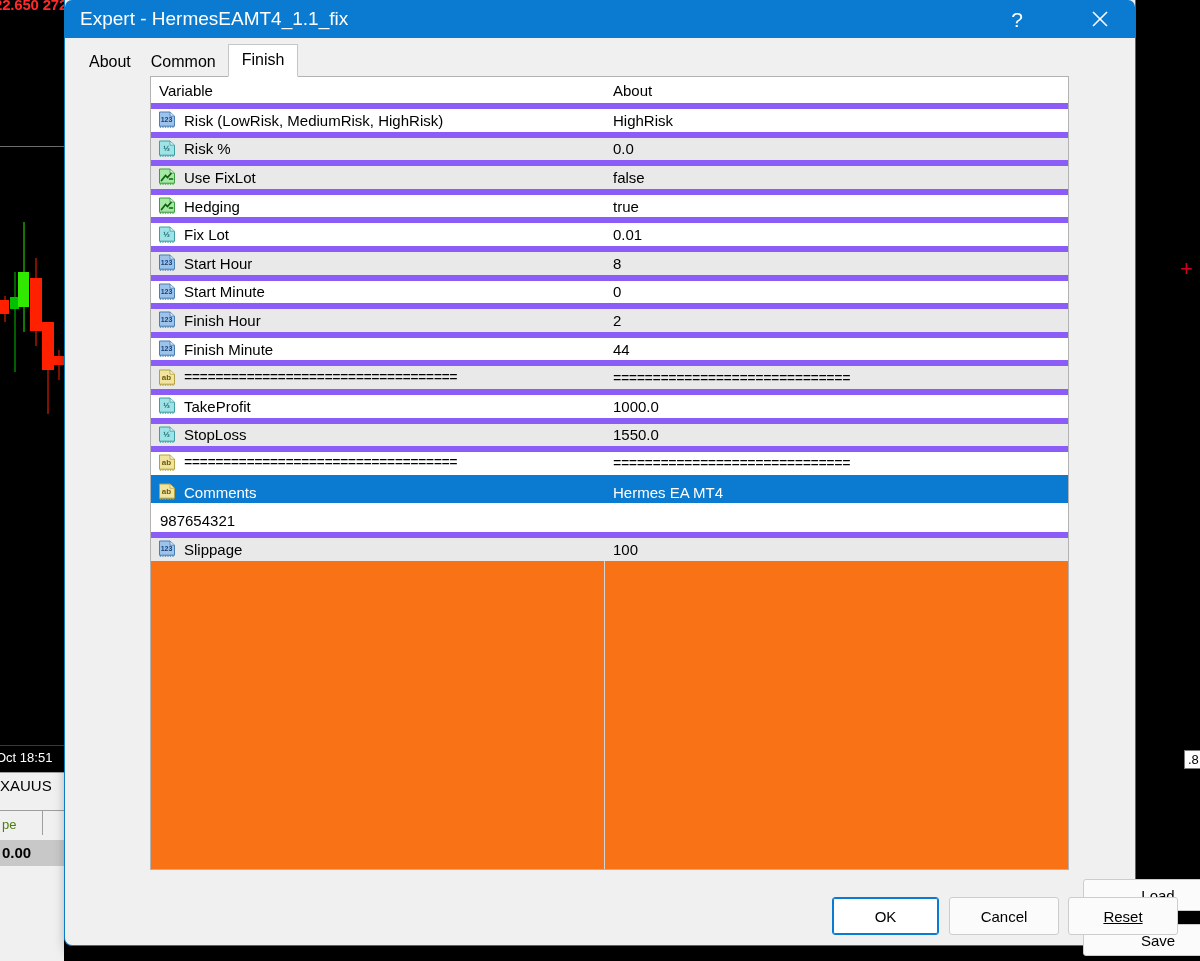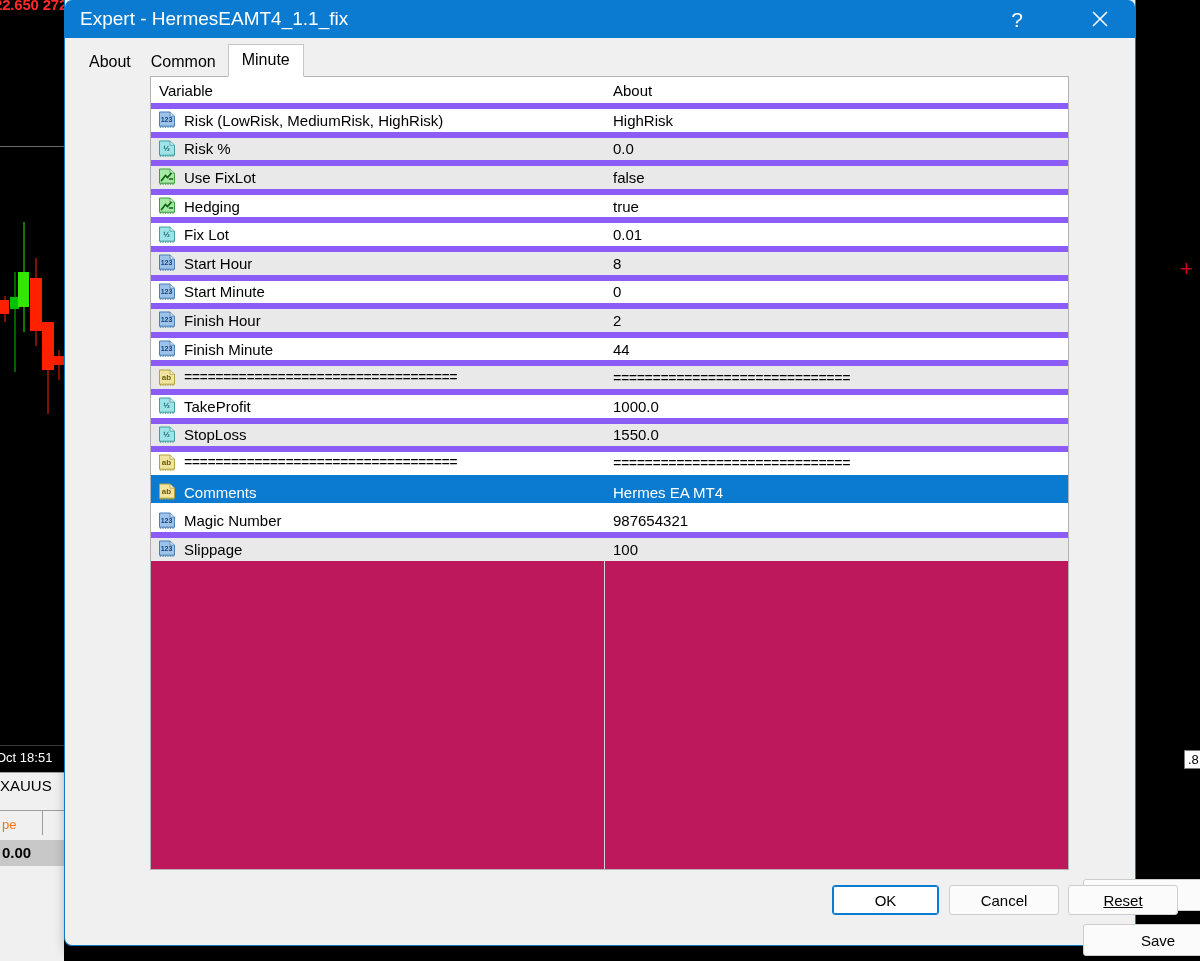--- a/index.html
+++ b/index.html
@@ -70,21 +70,21 @@
   }
   .bd-symbol {
     position: absolute;
     color: #000;
     font-size: 15px;
     white-space: nowrap;
   }
   .bd-cellhdr {
     position: absolute;
     font-size: 13px;
-    color: #f97316;
+    color: #4d7c0f;
     white-space: nowrap;
   }
   .bd-cellrow {
     position: absolute;
     background: #c8c8c8;
     font-size: 15px;
     font-weight: bold;
     color: #000;
     white-space: nowrap;
   }
@@ -182,21 +182,21 @@
     display: flex;
     box-sizing: border-box;
   }
 
   #grid-wrap {
     position: absolute;
     left: 85px;
     top: 0px;
     width: 919px;
     height: 794px;
-    background: #be185d;
+    background: #f97316;
     border: 1px solid #b2b2b2;
     box-sizing: border-box;
     overflow: hidden;
   }
   #grid {
     position: relative;
     width: 100%;
     height: 100%;
   }
   
@@ -296,22 +296,22 @@
   #btn-load { top: 803px; }
   #btn-save { top: 848px; }
 
   #footer {
     flex: 0 0 auto;
     height: 64px;
     position: relative;
   }
   #btn-ok, #btn-cancel, #btn-reset {
     position: absolute;
-    top: 4px;
-    height: 30px;
+    top: 16px;
+    height: 38px;
   }
   #btn-ok {
     left: 767px; width: 107px;
     border: 1px solid #0a7bd0;
     box-shadow: 0 0 0 1px #0a7bd0 inset;
     background: #ffffff;
   }
   #btn-cancel { left: 884px; width: 110px; }
   #btn-reset  { left: 1003px; width: 110px; text-decoration: underline; }
 </style>
@@ -374,21 +374,21 @@
       <svg width="20" height="20" viewBox="0 0 20 20">
         <line x1="3" y1="3" x2="17" y2="17" stroke="#ffffff" stroke-width="1.6"></line>
         <line x1="17" y1="3" x2="3" y2="17" stroke="#ffffff" stroke-width="1.6"></line>
       </svg>
     </div>
   </div>
 
   <div id="tabstrip">
       <div class="tab"><span>About</span></div>
       <div class="tab"><span>Common</span></div>
-      <div class="tab active"><span>Minute</span></div>
+      <div class="tab active"><span>Finish</span></div>
     </div>
 
   <div id="dlg-body">
     <div id="grid-wrap">
       <div id="grid">
         <div id="col-divider"></div>
       <div class="grow header">
             <div class="cell-var">Variable</div>
             <div class="cell-val">About</div>
           </div>
@@ -584,31 +584,20 @@
                   <path d="M12 1 V5.2 H16.5" fill="#ffffff" fill-opacity="0.55" stroke="#b5a23f" stroke-width="0.8"></path>
                   <text x="8.5" y="11.4" font-size="8" font-family="Liberation Sans, sans-serif" font-weight="bold" fill="#6b5b0d" text-anchor="middle">ab</text>
                   <path d="M2.5 15.2 v1.5 M5 15.2 v1.5 M7.5 15.2 v1.5 M10 15.2 v1.5 M12.5 15.2 v1.5 M15 15.2 v1.5" stroke="#b5a23f" stroke-width="1.3"></path>
                 </svg>
               </span>
               <span class="vname">Comments</span>
             </div>
             <div class="cell-val"><span class="">Hermes EA MT4</span></div>
           </div>
           <div class="grow odd">
-            <div class="cell-var">
-              <span class="ticon">
-                <svg width="19" height="18" viewBox="0 0 19 18">
-                  <path d="M1.5 1 H12 L16.5 5.2 V15.2 H1.5 Z" fill="#9dc3ea" stroke="#4a7fb5" stroke-width="1"></path>
-                  <path d="M12 1 V5.2 H16.5" fill="#ffffff" fill-opacity="0.55" stroke="#4a7fb5" stroke-width="0.8"></path>
-                  <text x="8.5" y="11.4" font-size="7" font-family="Liberation Sans, sans-serif" font-weight="bold" fill="#17427a" text-anchor="middle">123</text>
-                  <path d="M2.5 15.2 v1.5 M5 15.2 v1.5 M7.5 15.2 v1.5 M10 15.2 v1.5 M12.5 15.2 v1.5 M15 15.2 v1.5" stroke="#4a7fb5" stroke-width="1.3"></path>
-                </svg>
-              </span>
-              <span class="vname">Magic Number</span>
-            </div>
             <div class="cell-val"><span class="">987654321</span></div>
           </div>
           <div class="grow even">
             <div class="cell-var">
               <span class="ticon">
                 <svg width="19" height="18" viewBox="0 0 19 18">
                   <path d="M1.5 1 H12 L16.5 5.2 V15.2 H1.5 Z" fill="#9dc3ea" stroke="#4a7fb5" stroke-width="1"></path>
                   <path d="M12 1 V5.2 H16.5" fill="#ffffff" fill-opacity="0.55" stroke="#4a7fb5" stroke-width="0.8"></path>
                   <text x="8.5" y="11.4" font-size="7" font-family="Liberation Sans, sans-serif" font-weight="bold" fill="#17427a" text-anchor="middle">123</text>
                   <path d="M2.5 15.2 v1.5 M5 15.2 v1.5 M7.5 15.2 v1.5 M10 15.2 v1.5 M12.5 15.2 v1.5 M15 15.2 v1.5" stroke="#4a7fb5" stroke-width="1.3"></path>

